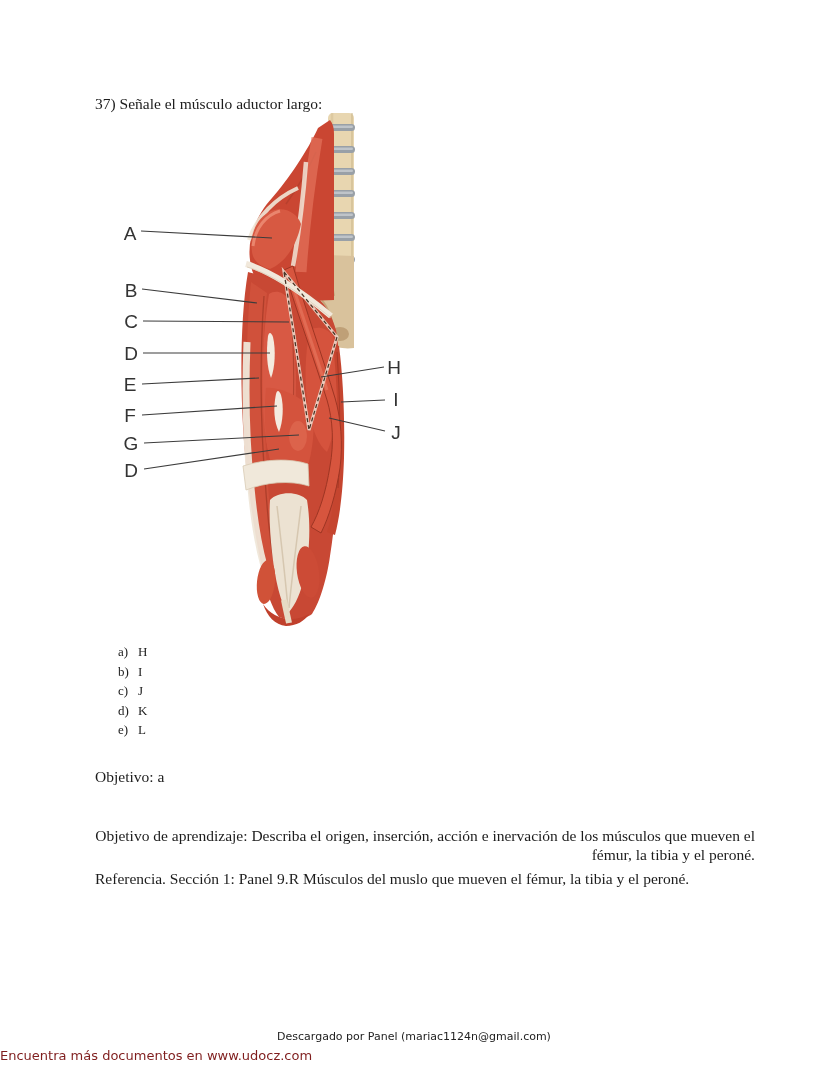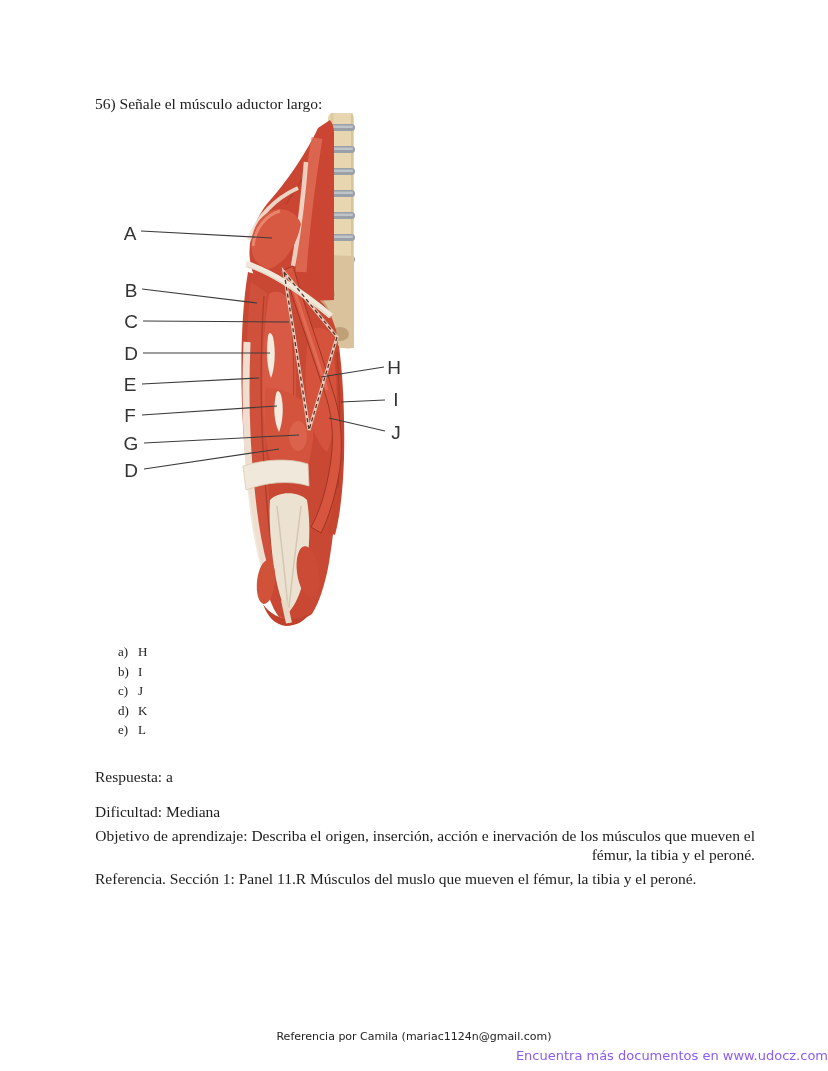--- a/index.html
+++ b/index.html
@@ -34,30 +34,30 @@
   }
   .answer{top:767px;}
   .difficulty{top:802px;}
   .objective{top:826px;text-align:right;}
   .reference{top:869px;}
   .footer-line1{
     position:absolute;left:0;right:0;top:1030px;text-align:center;
     font-family:"DejaVu Sans", sans-serif;font-size:11px;color:#222222;
   }
   .footer-line2{
-    position:absolute;left:0;right:0;top:1048px;text-align:right;
-    font-family:"DejaVu Sans", sans-serif;font-size:13px;color:#8b5cf6;
+    position:absolute;left:0;right:0;top:1048px;text-align:left;
+    font-family:"DejaVu Sans", sans-serif;font-size:13px;color:#7f1d1d;
   }
 </style>
 </head>
 <body>
 
 <div class="page">
 
-  <div class="question">56) Señale el músculo aductor largo:</div>
+  <div class="question">37) Señale el músculo aductor largo:</div>
 
   <div class="figure-wrap">
     <svg viewBox="110 106 320 528" xmlns="http://www.w3.org/2000/svg">
 
       <g>
         <rect x="328" y="113" width="26" height="155" rx="5" fill="#e8d6b0"></rect>
         <path d="M332,113 V268" stroke="#d4bf94" stroke-width="2.5" opacity="0.55" fill="none"></path>
         <path d="M352,113 V268" stroke="#cbb68c" stroke-width="1.5" opacity="0.7" fill="none"></path>
         <rect x="326" y="124" width="29" height="7" rx="3.5" fill="#99a0a7"></rect>
         <rect x="326" y="146" width="29" height="7" rx="3.5" fill="#99a0a7"></rect>
@@ -166,21 +166,20 @@
   </div>
 
   <div class="options">
     <div class="option"><span class="marker">a)</span><span>H</span></div>
     <div class="option"><span class="marker">b)</span><span>I</span></div>
     <div class="option"><span class="marker">c)</span><span>J</span></div>
     <div class="option"><span class="marker">d)</span><span>K</span></div>
     <div class="option"><span class="marker">e)</span><span>L</span></div>
   </div>
 
-  <div class="para answer">Respuesta: a</div>
-  <div class="para difficulty">Dificultad: Mediana</div>
+  <div class="para answer">Objetivo: a</div>
   <div class="para objective">Objetivo de aprendizaje: Describa el origen, inserción, acción e inervación de los músculos que mueven el fémur, la tibia y el peroné.</div>
-  <div class="para reference">Referencia. Sección 1: Panel 11.R Músculos del muslo que mueven el fémur, la tibia y el peroné.</div>
+  <div class="para reference">Referencia. Sección 1: Panel 9.R Músculos del muslo que mueven el fémur, la tibia y el peroné.</div>
 
-  <div class="footer-line1">Referencia por Camila (mariac1124n@gmail.com)</div>
+  <div class="footer-line1">Descargado por Panel (mariac1124n@gmail.com)</div>
   <div class="footer-line2">Encuentra más documentos en www.udocz.com</div>
 
 </div>
 
 </body></html>

